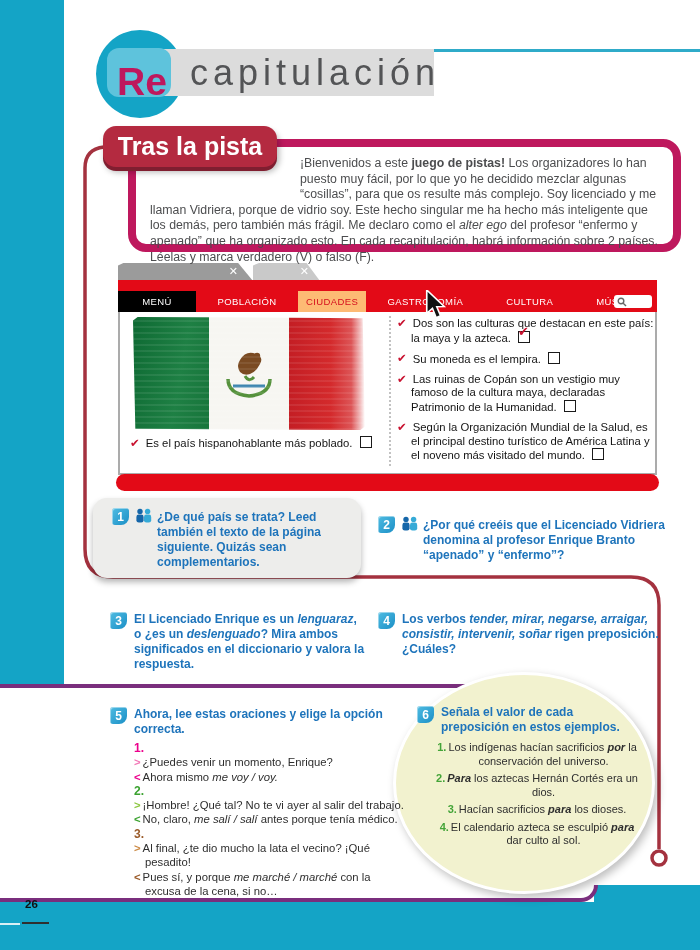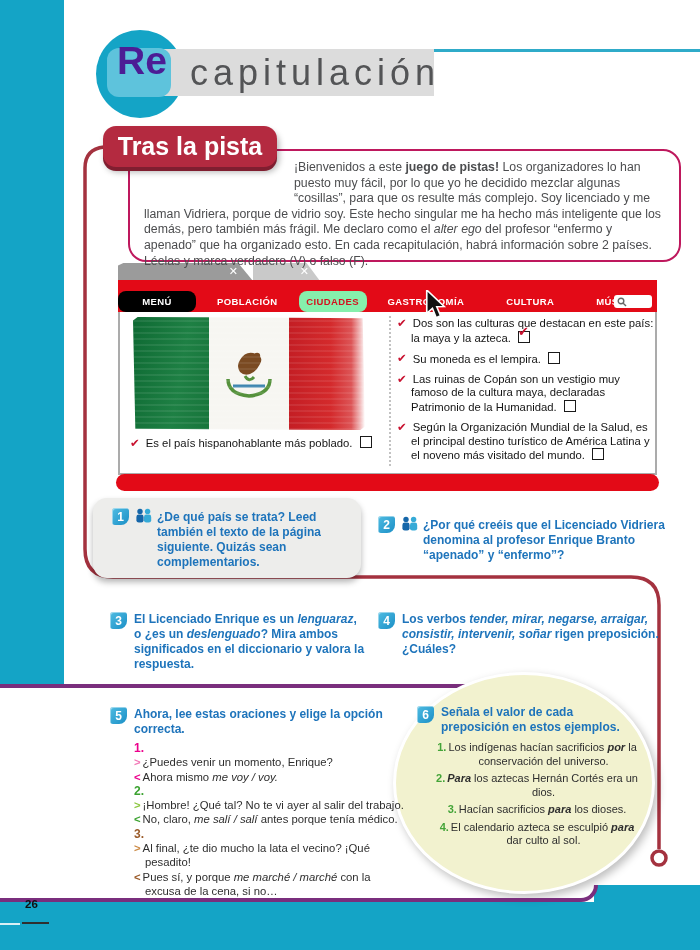--- a/index.html
+++ b/index.html
@@ -14,45 +14,45 @@
                  border-right:4px solid #7A2E7D;border-bottom-right-radius:18px;box-sizing:border-box;z-index:2;}
   .bottom-teal-main{left:0;top:902px;width:700px;height:48px;background:#14A4C6;z-index:1;}
   .bottom-teal-right{left:594px;top:885px;width:106px;height:65px;background:#14A4C6;z-index:1;}
   .maroon-svg{left:0;top:0;width:700px;height:950px;z-index:2;pointer-events:none;}
 
   
   .hdr-circle{left:96px;top:30px;width:88px;height:88px;border-radius:50%;background:#14A4C6;z-index:2;}
   .hdr-bar{left:160px;top:49px;width:274px;height:47px;background:#DCDCDC;z-index:3;}
   .hdr-bar-text{display:block;margin-left:30px;font-size:36px;color:#535456;letter-spacing:5px;line-height:47px;white-space:nowrap;}
   .hdr-rebox{left:107px;top:48px;width:64px;height:49px;background:#5EC3DC;border-radius:12px;z-index:4;}
-  .hdr-re{left:117px;top:39px;z-index:5;font-size:39px;font-weight:bold;color:#4c1d95;line-height:44px;}
+  .hdr-re{left:117px;top:60px;z-index:5;font-size:39px;font-weight:bold;color:#be185d;line-height:44px;}
   .hdr-line{left:434px;top:49px;width:266px;height:3px;background:#2FABC9;z-index:2;}
 
   
   .badge{left:103px;top:126px;width:174px;height:41px;background:#B42A40;border-radius:13px;z-index:6;
          color:#fff;font-weight:bold;font-size:25px;text-align:center;line-height:40px;
          box-shadow:0 4px 0 #801E30,2px 5px 6px rgba(0,0,0,.3);}
-  .bubble{left:128px;top:149px;width:553px;height:113px;background:#fff;border:2px solid #be185d;border-radius:18px;
+  .bubble{left:128px;top:139px;width:553px;height:113px;background:#fff;border:8px solid #be185d;border-radius:18px;
           z-index:3;box-sizing:border-box;padding:9px 13px 0 14px;font-size:12.3px;line-height:15.6px;color:#4C4D4F;}
   .bubble-indent{float:left;width:150px;height:33px;}
 
   
   .tab{position:absolute;height:18px;z-index:2;}
   .tab1{left:118px;top:263px;width:135px;background:#9B9B9B;clip-path:polygon(0 100%,0 14%,4% 0,89% 0,100% 100%);}
   .tab2{left:253px;top:263px;width:67px;background:#C9C9C9;clip-path:polygon(0 100%,0 14%,9% 0,80% 0,100% 100%);}
   .tab-x{position:absolute;top:2px;color:#fff;font-size:11px;font-weight:bold;}
   .tab1 .tab-x{right:15px;}
   .tab2 .tab-x{right:11px;}
   .win{left:118px;top:280px;width:539px;height:195px;border:2px solid #ABABAB;background:#fff;z-index:3;box-sizing:border-box;}
   .win-red-top{left:118px;top:280px;width:539px;height:11px;background:#E30A17;z-index:4;}
   .nav{left:118px;top:291px;width:539px;height:21px;background:#E30A17;z-index:4;display:flex;align-items:stretch;}
-  .nav-item{display:flex;align-items:center;justify-content:center;color:#fff;font-weight:bold;font-size:9.5px;
-            letter-spacing:.4px;flex:1 1 auto;padding:0 2px;white-space:nowrap;border-radius:8px;}
+  .nav-item{display:flex;align-items:center;justify-content:center;color:#fff;font-weight:normal;font-size:9.5px;
+            letter-spacing:.4px;flex:1 1 auto;padding:0 2px;white-space:nowrap;}
   .v-menu{background:#000;flex:0 0 74px;}
-  .v-active{background:#86efac;color:#D50F1E;flex:0 0 64px;}
+  .v-active{background:#fdba74;color:#D50F1E;flex:0 0 64px;}
   .searchbox{width:38px;height:13px;background:#fff;border-radius:3px;margin:auto 8px auto 4px;display:flex;
              align-items:center;padding-left:3px;flex:0 0 38px;box-sizing:border-box;}
   .vdots{left:389px;top:316px;height:150px;width:0;border-left:2px dotted #C2C2C2;z-index:4;}
   .cursor{left:425px;top:290px;z-index:7;}
 
   
   .flag{left:133px;top:317px;width:232px;height:113px;display:flex;z-index:4;
         clip-path:polygon(0 3%,2% 0,99% 1%,100% 97%,98% 100%,1% 99%);}
   .flag-green{width:76px;background:linear-gradient(100deg,#0E6A33,#1E8044 60%,#17753B);}
   .flag-white{width:80px;background:#F7F6F2;display:flex;align-items:center;justify-content:center;}

